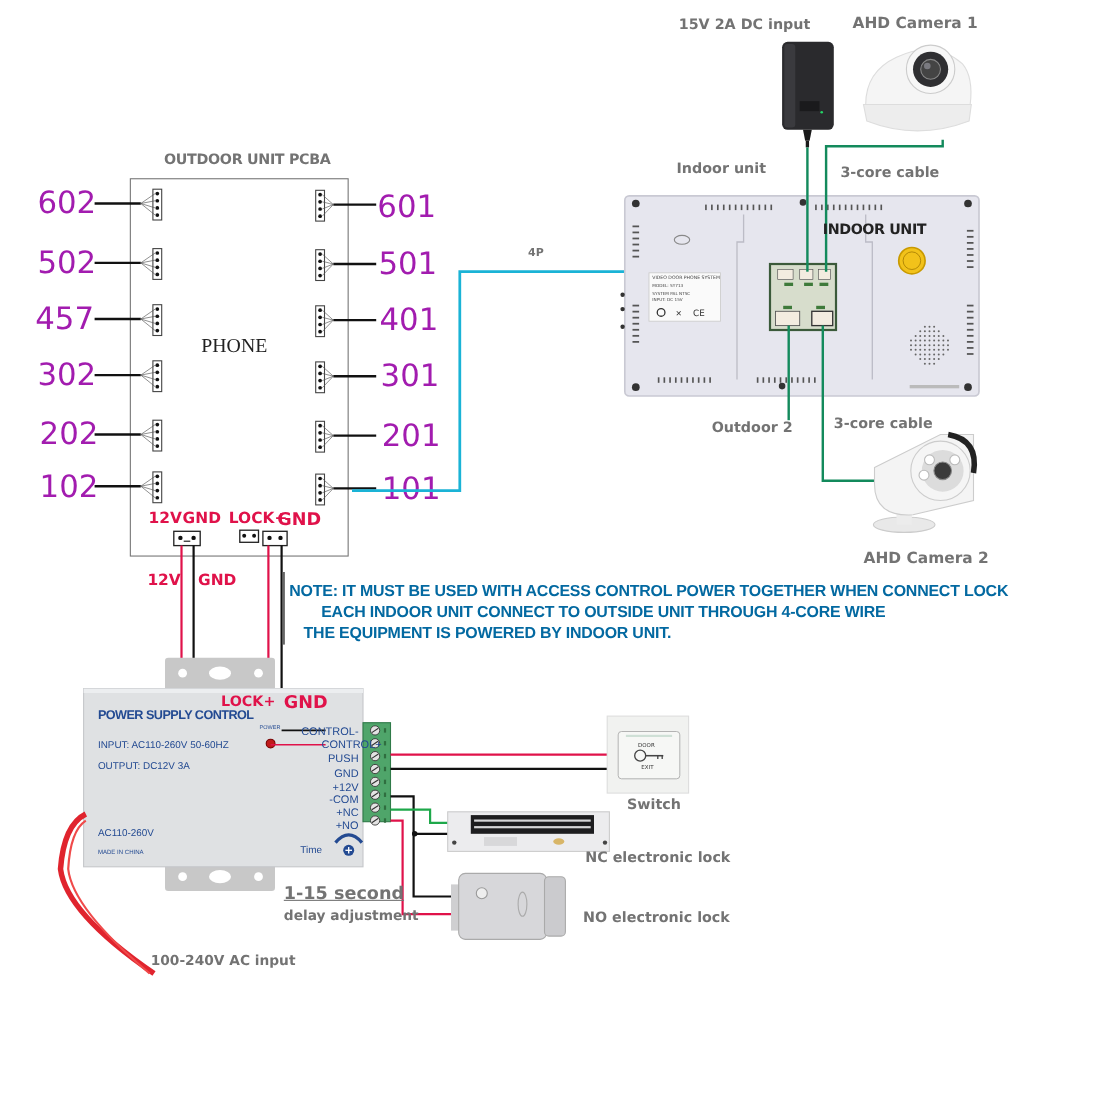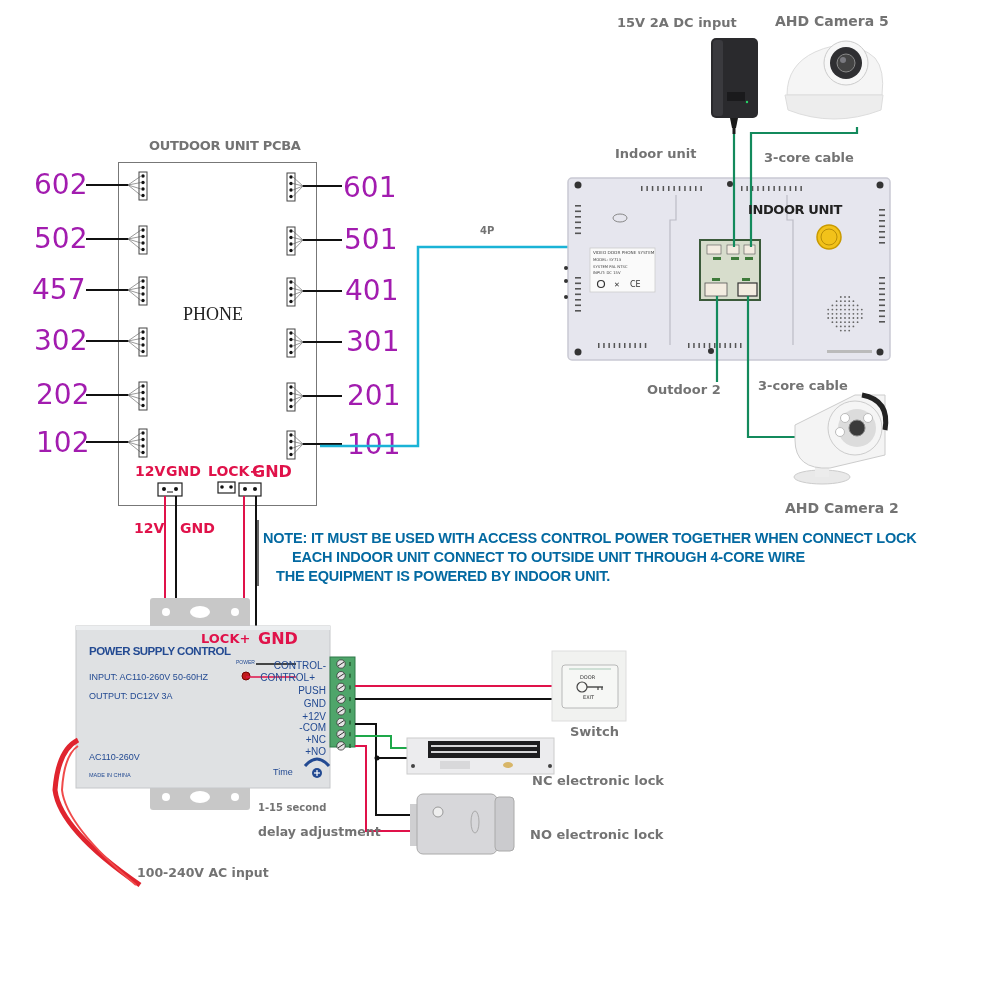--- a/index.html
+++ b/index.html
@@ -545,21 +545,21 @@
   <g>
     <rect x="410" y="804" width="10" height="42" fill="#cfcfd1"></rect>
     <rect x="417" y="794" width="80" height="60" rx="6" fill="#d7d7da" stroke="#aaa"></rect>
     <rect x="495" y="797" width="19" height="54" rx="4" fill="#cbcbce" stroke="#aaa"></rect>
     <circle cx="438" cy="812" r="5" fill="#eee" stroke="#999"></circle>
     <ellipse cx="475" cy="822" rx="4" ry="11" fill="none" stroke="#aaa"></ellipse>
   </g>
 </svg>
 
 <div class="lbl" style="left:617px; top:15px; font-size:13px;">15V 2A DC  input</div>
-<div class="lbl" style="left:775px; top:13px; font-size:14px;">AHD Camera 5</div>
+<div class="lbl" style="left:775px; top:13px; font-size:14px;">AHD Camera 1</div>
 <div class="lbl" style="left:615px; top:146px; font-size:13px;">Indoor unit</div>
 <div class="lbl" style="left:764px; top:150px; font-size:13px;">3-core cable</div>
 <div class="lbl" style="left:748px; top:202px; font-size:13px; letter-spacing:-0.4px; color:#222;">INDOOR UNIT</div>
 <div class="lbl" style="left:647px; top:382px; font-size:13px;">Outdoor 2</div>
 <div class="lbl" style="left:758px; top:378px; font-size:13px;">3-core cable</div>
 <div class="lbl" style="left:785px; top:500px; font-size:14px;">AHD Camera 2</div>
 
 <div class="abs" style="left:257px; top:520px; width:1.5px; height:66px; background:#666;"></div>
 <div class="abs note" style="left:263px; top:530px; white-space:nowrap;">NOTE: IT MUST BE USED WITH ACCESS CONTROL POWER TOGETHER WHEN CONNECT LOCK</div>
 <div class="abs note" style="left:292px; top:549px; white-space:nowrap;">EACH INDOOR UNIT CONNECT TO OUTSIDE UNIT THROUGH 4-CORE WIRE</div>
@@ -569,26 +569,26 @@
 <div class="psu-text" style="left:89px; top:672px; font-size:9px;">INPUT: AC110-260V 50-60HZ</div>
 <div class="psu-text" style="left:89px; top:691px; font-size:9px;">OUTPUT:  DC12V   3A</div>
 <div class="psu-text" style="left:89px; top:752px; font-size:9px;">AC110-260V</div>
 <div class="psu-text" style="left:89px; top:772px; font-size:5.5px;">MADE IN CHINA</div>
 <div class="psu-text" style="left:236px; top:659px; font-size:5px;">POWER</div>
 <div class="psu-text" style="left:273px; top:767px; font-size:9px;">Time</div>
 <div class="lbl red" style="left:201px; top:631px; font-size:13px;">LOCK+</div>
 <div class="lbl red" style="left:258px; top:629px; font-size:16px;">GND</div>
 
 <div class="term-text" style="right:674px; top:660px;">CONTROL-</div>
-<div class="term-text" style="right:685px; top:672px;">CONTROL+</div>
+<div class="term-text" style="right:653px; top:672px;">CONTROL+</div>
 <div class="term-text" style="right:674px; top:685px;">PUSH</div>
 <div class="term-text" style="right:674px; top:698px;">GND</div>
 <div class="term-text" style="right:674px; top:711px;">+12V</div>
 <div class="term-text" style="right:674px; top:722px;">-COM</div>
 <div class="term-text" style="right:674px; top:734px;">+NC</div>
 <div class="term-text" style="right:674px; top:746px;">+NO</div>
 
 <div class="lbl" style="left:570px; top:724px; font-size:13px;">Switch</div>
 <div class="lbl" style="left:532px; top:773px; font-size:13px;">NC electronic lock</div>
 <div class="lbl" style="left:530px; top:827px; font-size:13px;">NO electronic lock</div>
-<div class="lbl" style="left:258px; top:802px; font-size:10px;">1-15 second</div>
+<div class="lbl" style="left:258px; top:802px; font-size:16px;text-decoration:underline;">1-15 second</div>
 <div class="lbl" style="left:258px; top:824px; font-size:12.5px;">delay adjustment</div>
 <div class="lbl" style="left:137px; top:865px; font-size:12.5px;">100-240V AC input</div>
 
 </body></html>

